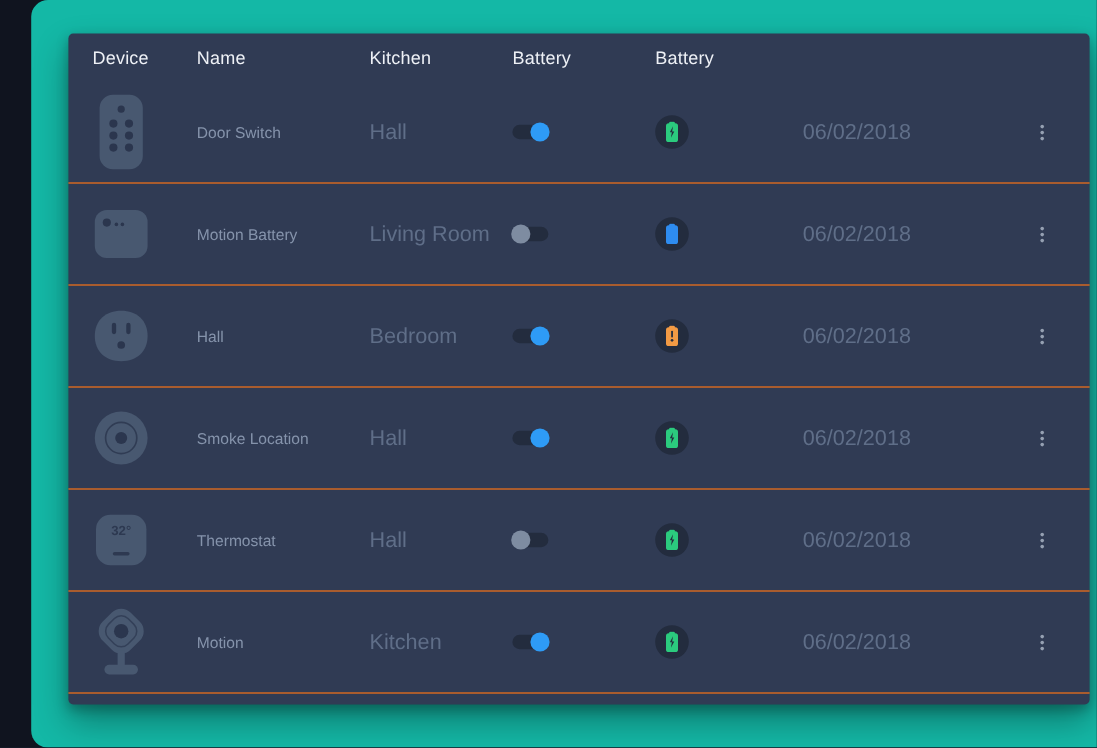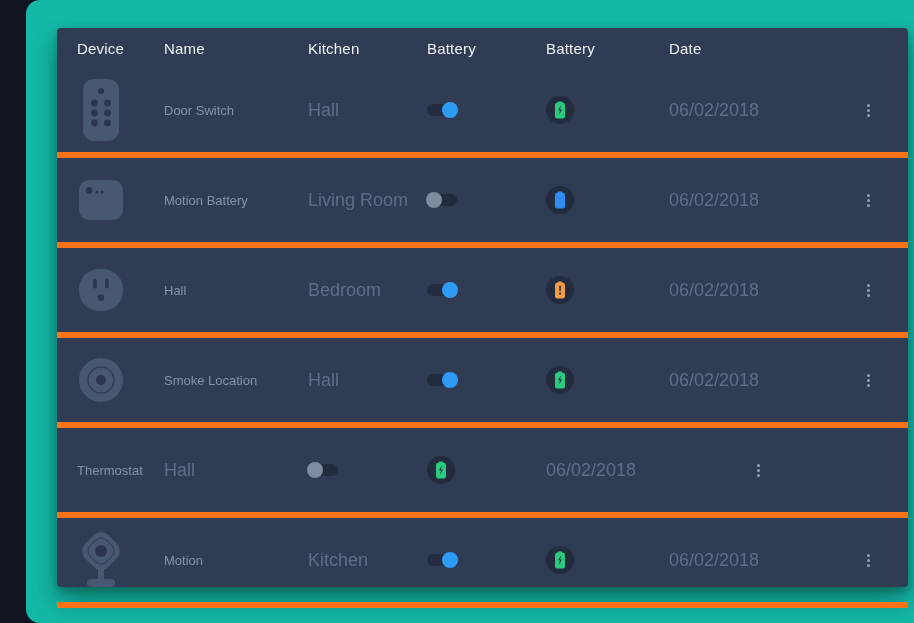--- a/index.html
+++ b/index.html
@@ -15,21 +15,21 @@
     box-shadow:0 14px 28px rgba(0,0,0,.32),0 4px 10px rgba(0,0,0,.25);
   }
   .grid{
     display:grid;
     grid-template-columns:87px 144px 119px 119px 123px 1fr 40px;
     align-items:center;
     padding:0 20px;
   }
   .thead{height:40px;}
   .th{color:#eef1f6;font-size:15px;letter-spacing:.2px;}
-  .row{height:84px;border-bottom:6px solid #f97316;}
+  .row{height:84px;border-bottom:1px solid #f97316;}
   .cell{display:flex;align-items:center;}
   .name{color:#8593ab;font-size:13px;}
   .dim{color:#5f6e88;font-size:18px;}
   .device-icon{display:flex;align-items:center;justify-content:center;width:48px;height:70px;}
   
   .toggle{position:relative;width:30px;height:12px;border-radius:6px;background:#232c3e;cursor:pointer;}
   .toggle .knob{position:absolute;top:-2px;width:16px;height:16px;border-radius:50%;}
   .toggle.on .knob{right:-1px;background:#2e9bf6;}
   .toggle.off .knob{left:-1px;background:#7e8ca1;}
   
@@ -46,21 +46,20 @@
 
 <div class="screen">
   <div class="panel">
 
     <div class="grid thead">
       <div class="th">Device</div>
       <div class="th">Name</div>
       <div class="th">Kitchen</div>
       <div class="th">Battery</div>
       <div class="th">Battery</div>
-      <div class="th">Date</div>
       <div class="th"></div>
     </div>
 
     <div id="tbody">
   <div class="grid row">
     <div class="cell">
       <span class="device-icon">
               <svg width="40" height="64" viewBox="0 0 40 64">
      <rect x="2" y="1" width="36" height="62" rx="11" fill="#485870"></rect>
      <circle cx="20" cy="13" r="3" fill="#2b364e"></circle>
@@ -203,20 +202,29 @@
     <div class="cell menu-cell">
       <div class="kebab">
               <i></i>
               <i></i>
               <i></i>
             </div>
     </div>
   </div>
 
   <div class="grid row">
+    <div class="cell">
+      <span class="device-icon">
+              <svg width="44" height="44" viewBox="0 0 44 44">
+     <rect x="1" y="1" width="42" height="42" rx="12" fill="#485870"></rect>
+     <text x="22" y="18" text-anchor="middle" font-family="Liberation Sans, DejaVu Sans, sans-serif" font-size="11" font-weight="bold" fill="#2b364e" opacity=".9">32°</text>
+     <rect x="15" y="32" width="14" height="3" rx="1.5" fill="#2b364e" opacity=".9"></rect>
+   </svg>
+            </span>
+    </div>
     <div class="cell name">Thermostat</div>
     <div class="cell dim">Hall</div>
     <div class="cell">
       <div class="toggle off">
               <div class="knob"></div>
             </div>
     </div>
     <div class="cell">
       <div class="battery-badge">
               <svg width="12" height="18" viewBox="0 0 12 18">

